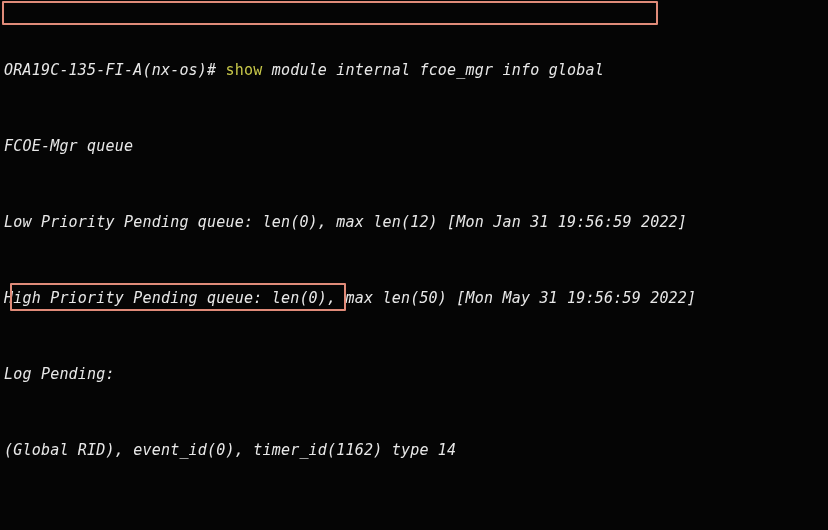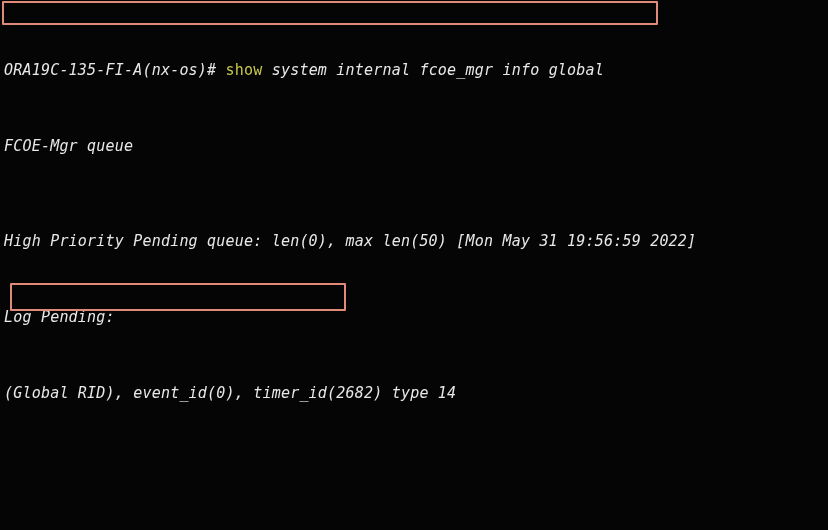--- a/index.html
+++ b/index.html
@@ -53,30 +53,31 @@
     width: 336px;
     height: 28px;
   }
 </style>
 </head>
 <body>
 
 <div id="terminal">
   <div id="screen">
 
-    <div class="line"><span class="w">ORA19C-135-FI-A(nx-os)# </span><span class="yel">show</span><span class="w"> system internal fcoe_mgr info global</span></div>
+    <div class="line"><span class="w">ORA19C-135-FI-A(nx-os)# </span><span class="yel">show</span><span class="w"> module internal fcoe_mgr info global</span></div>
 
     <div class="line"><span class="w">FCOE-Mgr queue</span></div>
 
+    <div class="line"><span class="w">Low Priority Pending queue: len(0), max len(12) [Mon Jan 31 19:56:59 2022]</span></div>
 
     <div class="line"><span class="w">High Priority Pending queue: len(0), max len(50) [Mon May 31 19:56:59 2022]</span></div>
 
     <div class="line"><span class="w">Log Pending:</span></div>
 
-    <div class="line"><span class="w">(Global RID), event_id(0), timer_id(2682) type 14</span></div>
+    <div class="line"><span class="w">(Global RID), event_id(0), timer_id(1162) type 14</span></div>
 
     <div class="line"><span></span></div>
 
     
 
     
 
     
 
     

